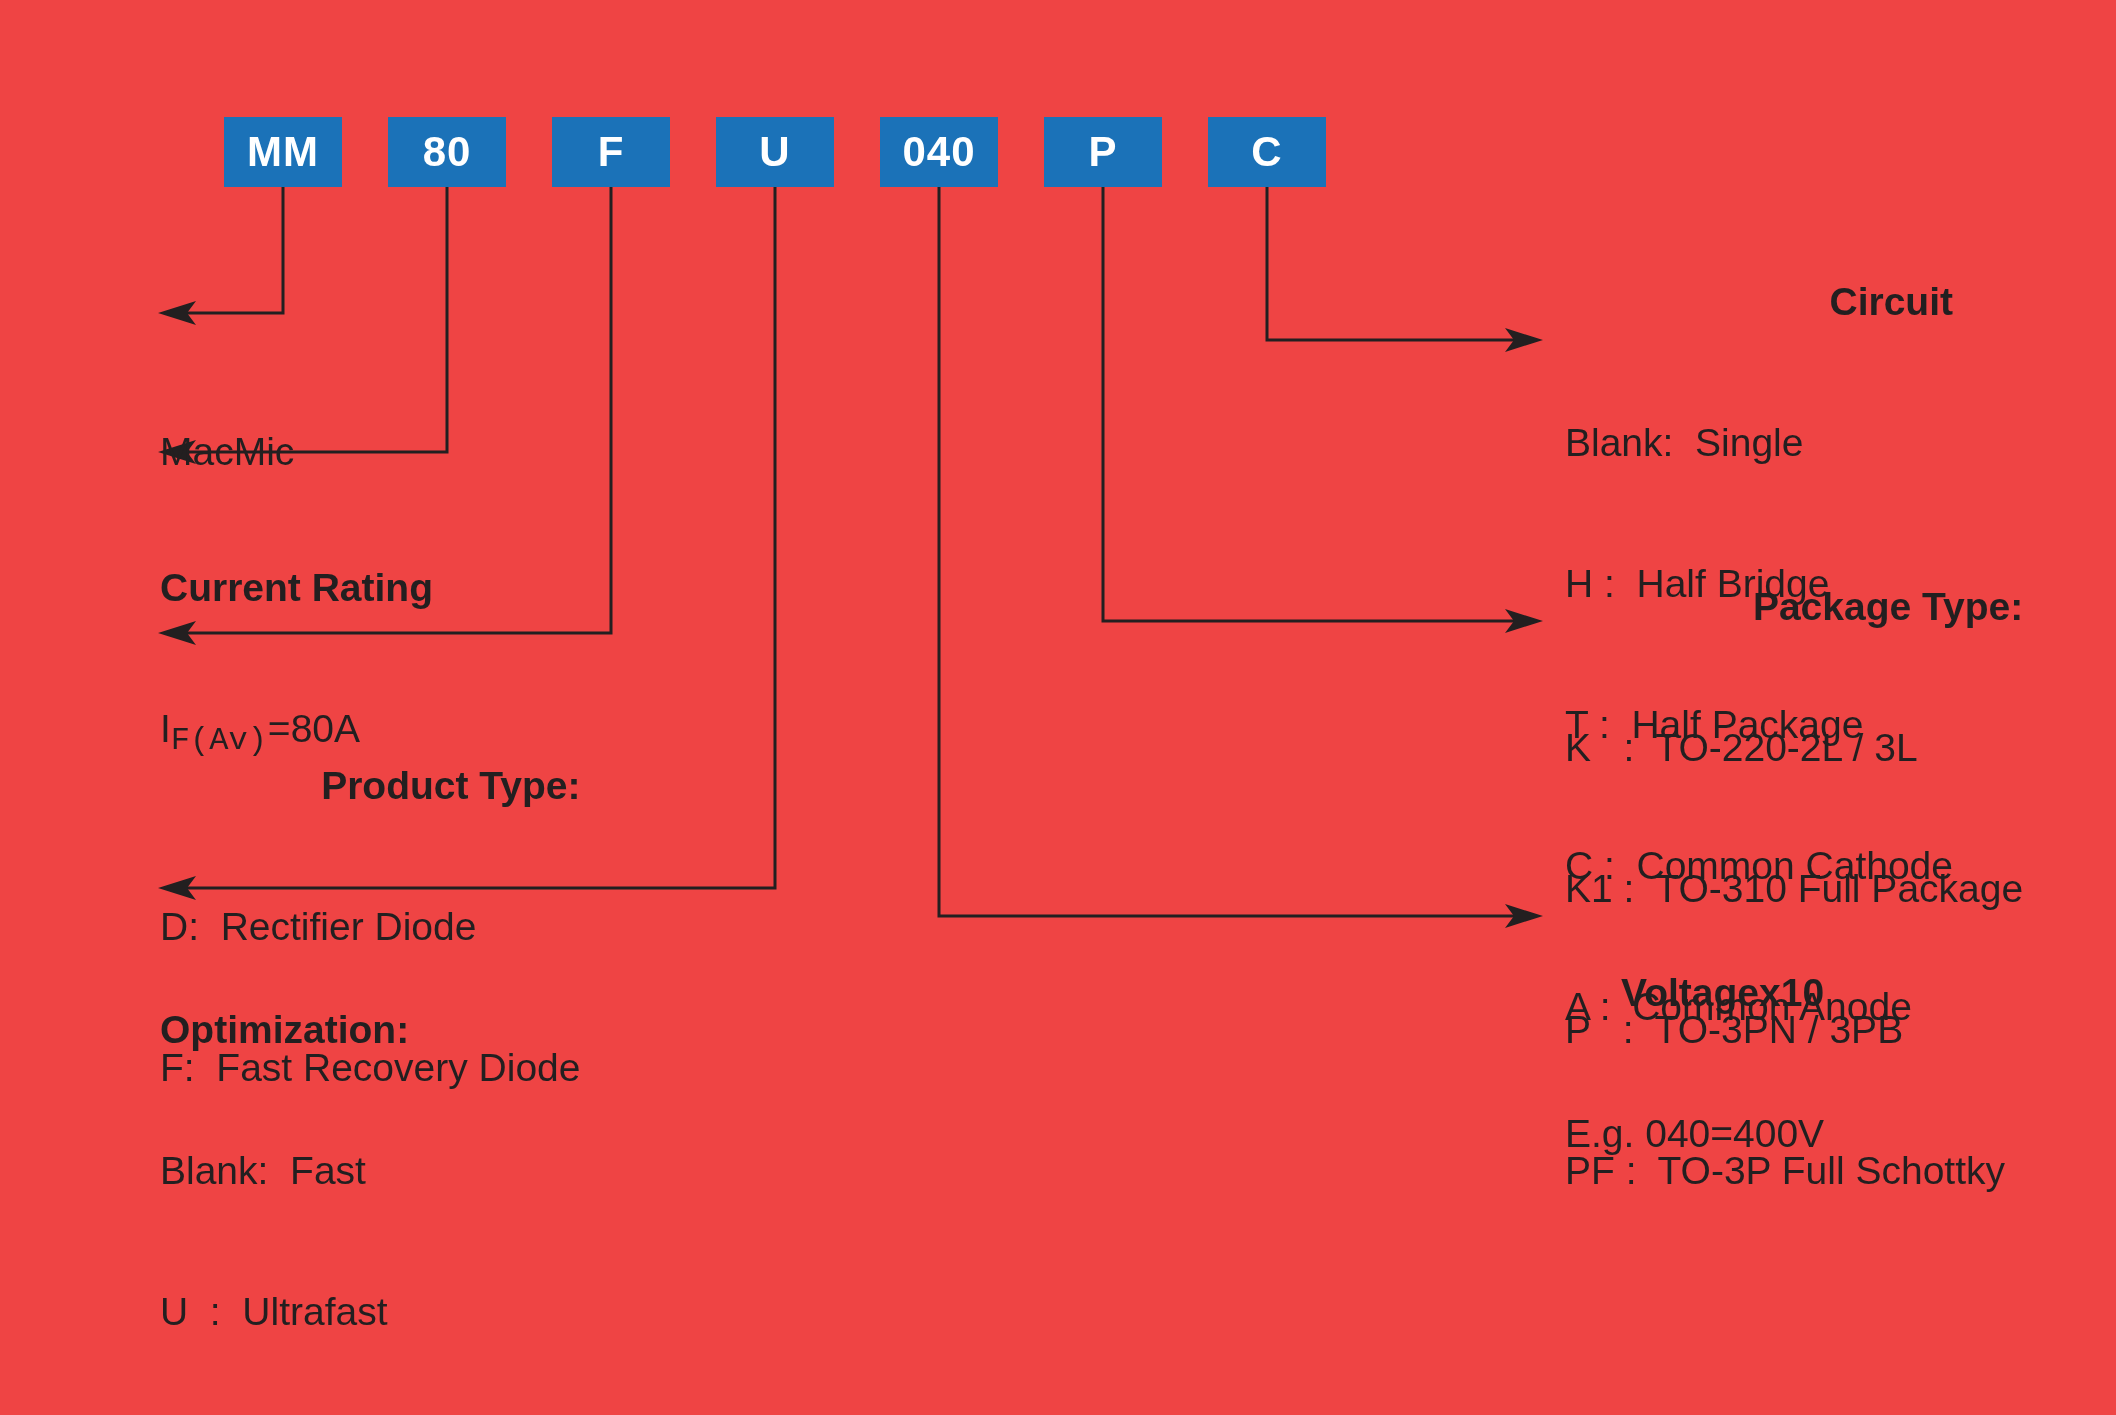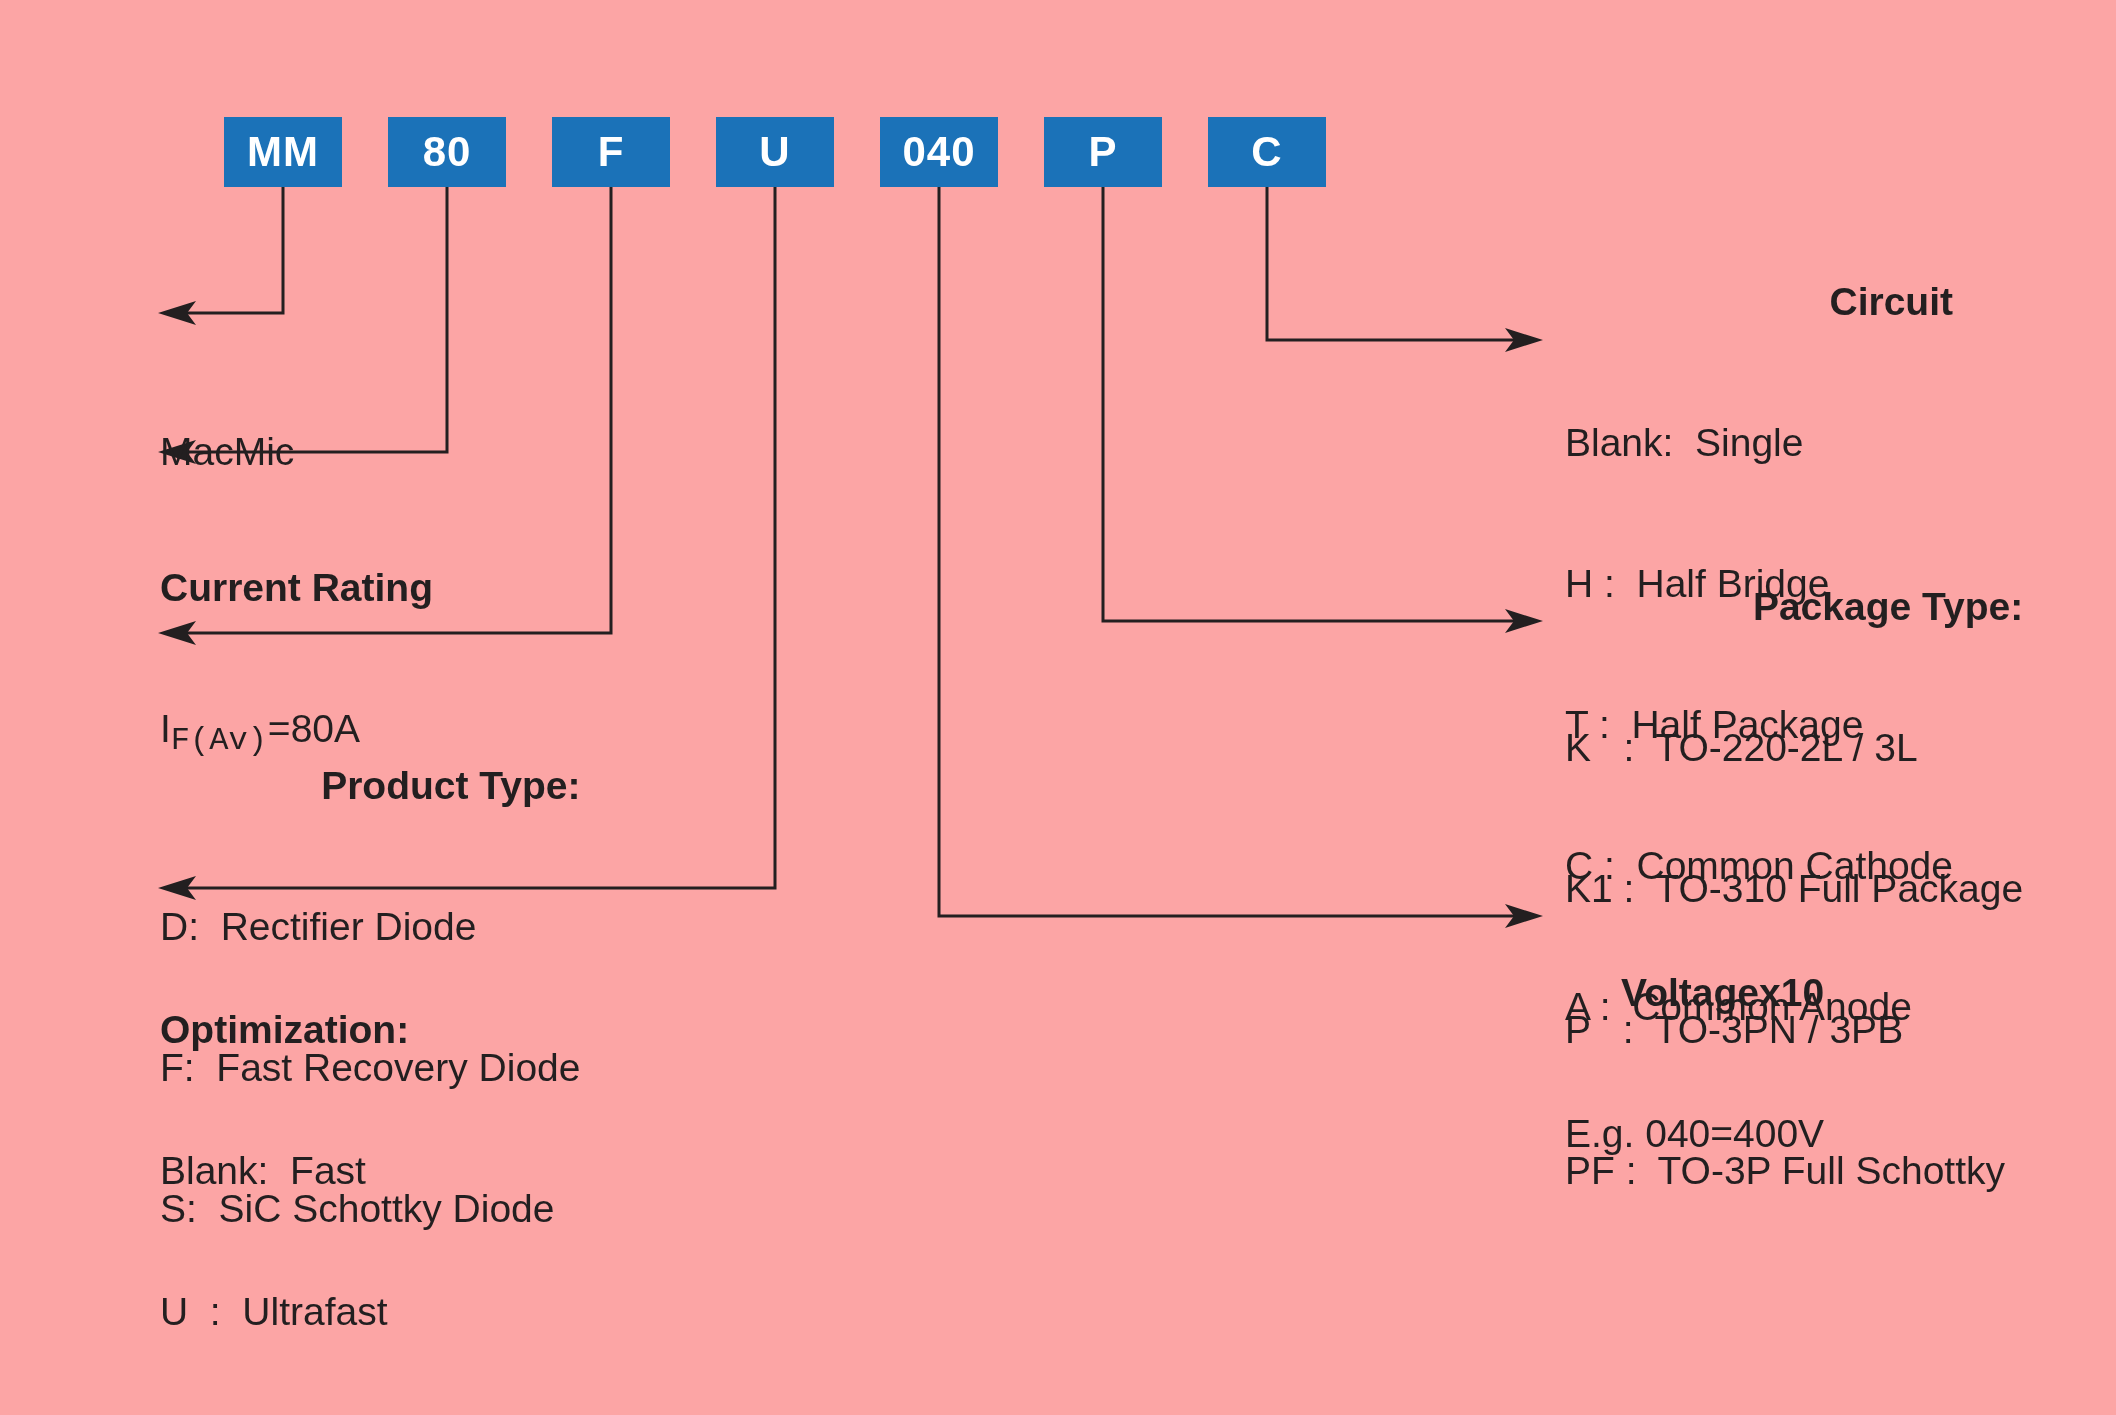--- a/index.html
+++ b/index.html
@@ -4,21 +4,21 @@
 <style>
   html, body {
     margin: 0;
     padding: 0;
     background: #ffffff;
   }
   #canvas {
     position: relative;
     width: 2116px;
     height: 1415px;
-    background: #fca5a5;
+    background: #ef4444;
     font-family: "Liberation Sans", sans-serif;
     color: #231f20;
     overflow: hidden;
   }
   #lines {
     position: absolute;
     left: 0;
     top: 0;
   }
   .pn-box {
@@ -93,21 +93,20 @@
 
   <div class="block left" style="top:470px">
     <div class="row heading">Current Rating</div>
     <div class="row"><span>I</span><span class="subs">F(Av)</span><span class="eqval">=80A</span></div>
   </div>
 
   <div class="block left" style="top:668px">
     <div class="row heading">Product Type:</div>
     <div class="row">D:  Rectifier Diode</div>
     <div class="row">F:  Fast Recovery Diode</div>
-    <div class="row">S:  SiC Schottky Diode</div>
   </div>
 
   <div class="block left" style="top:912px">
     <div class="row heading">Optimization:</div>
     <div class="row">Blank:  Fast</div>
     <div class="row">U  :  Ultrafast</div>
     
     
     
   </div>

